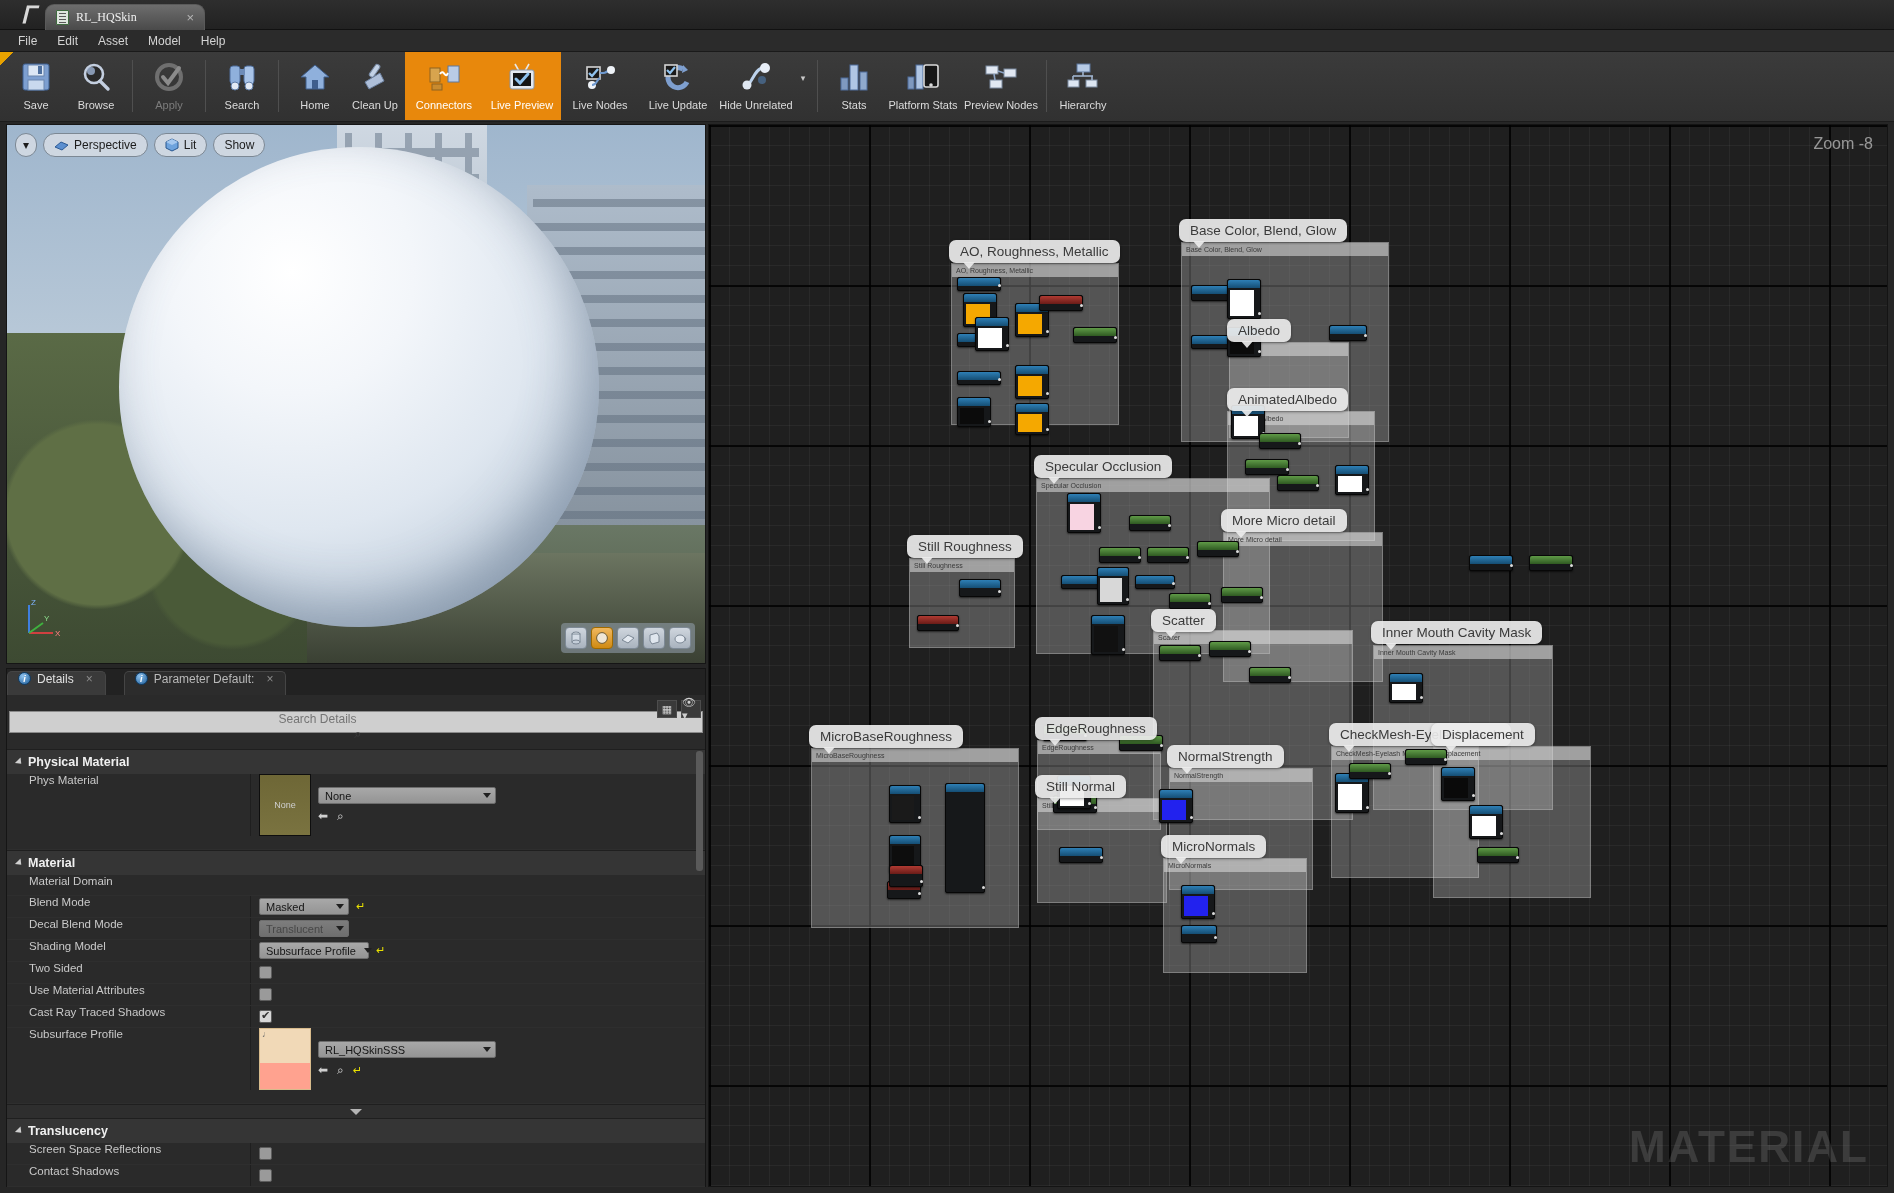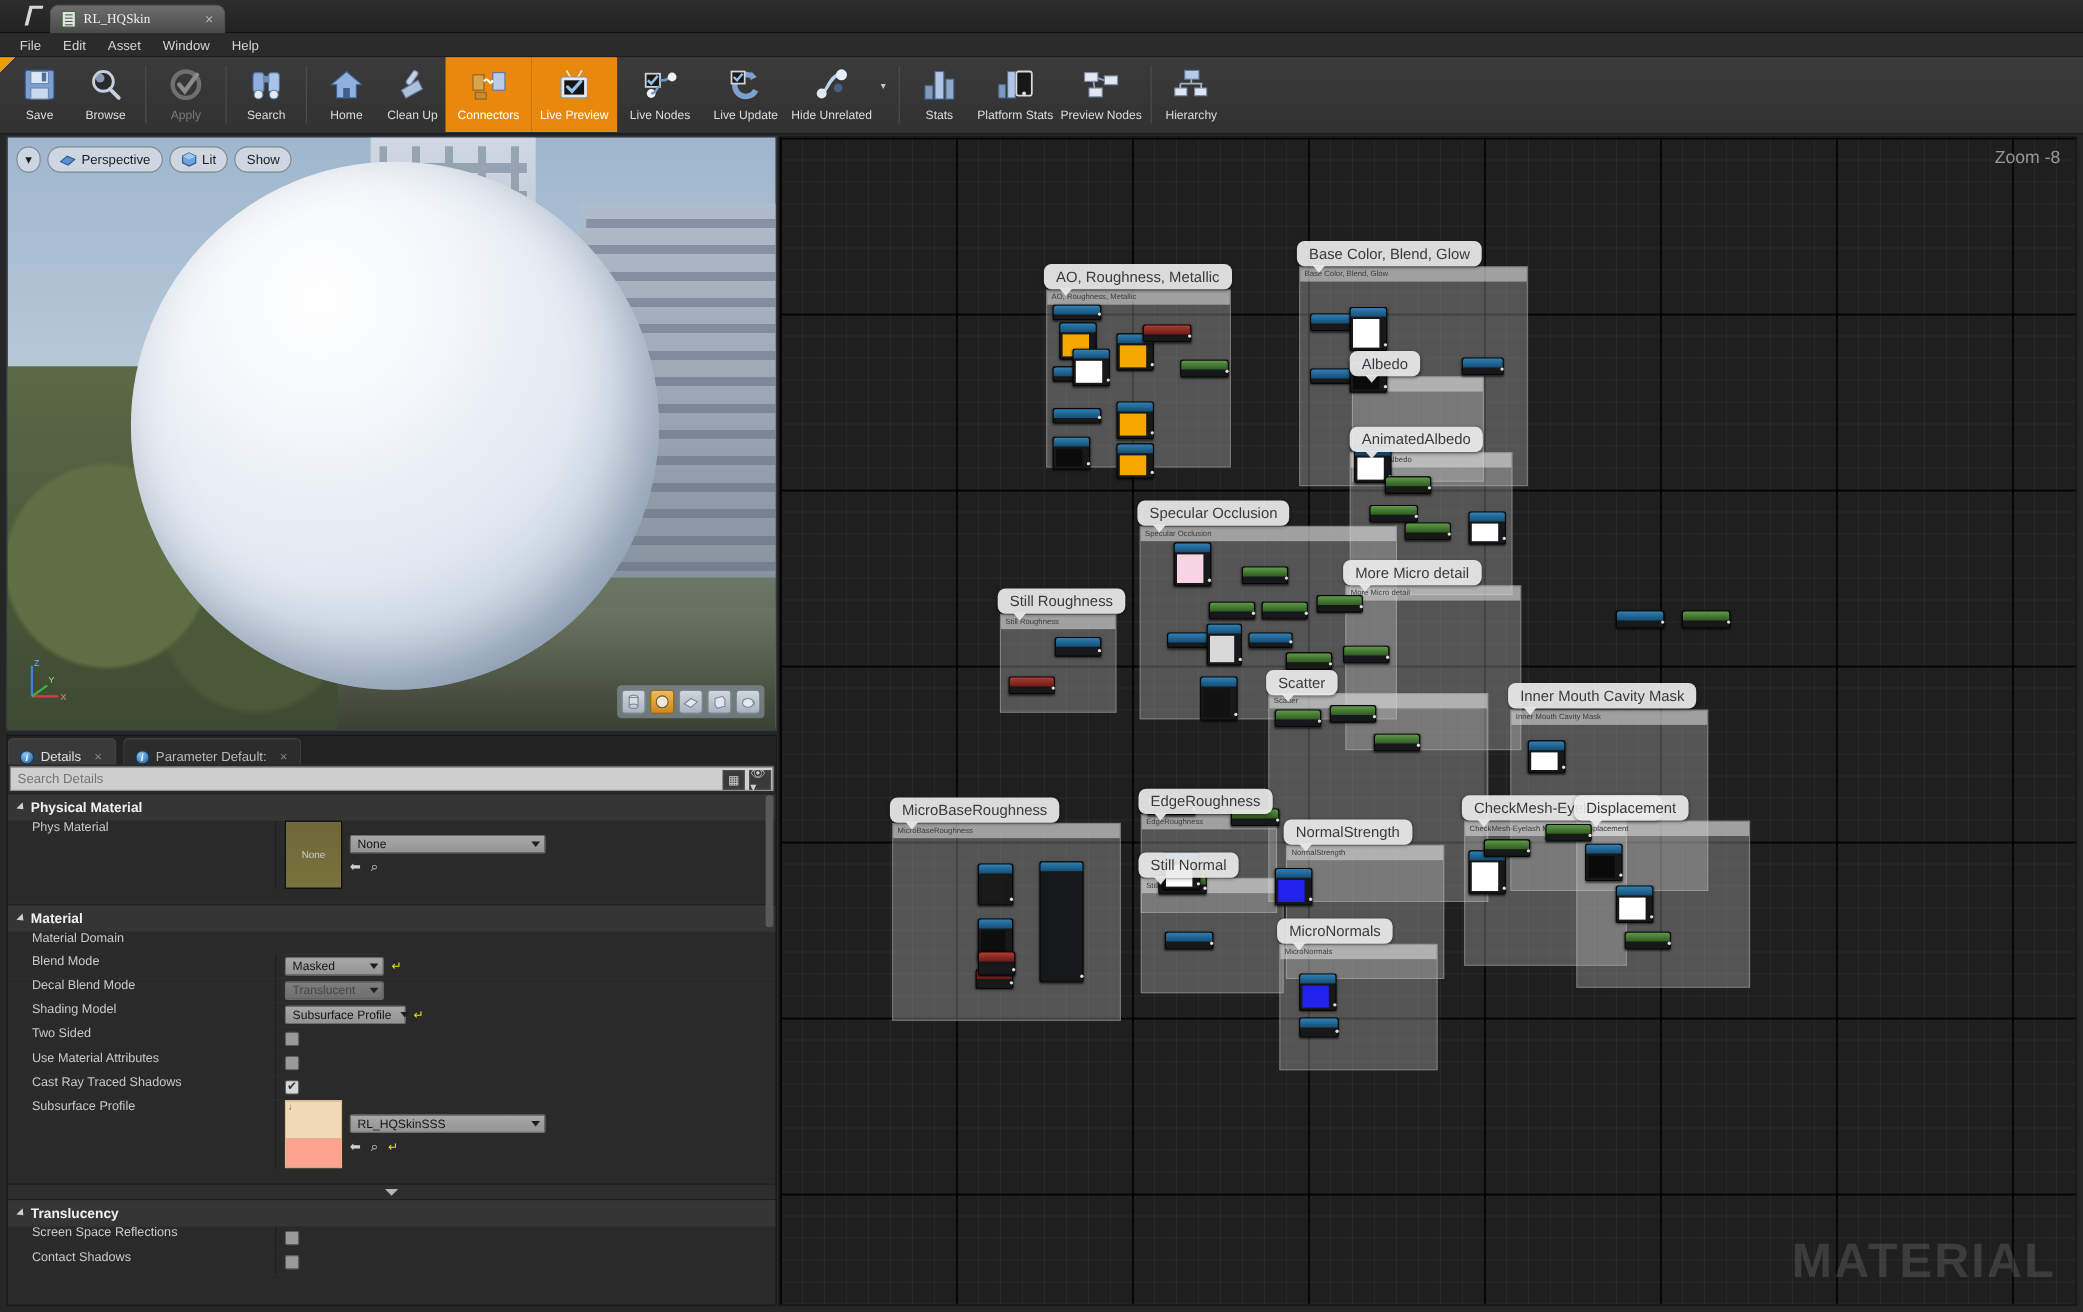--- a/index.html
+++ b/index.html
@@ -118,33 +118,33 @@
     background:rgba(150,162,176,.55); padding:4px; border-radius:4px; }
   .shapebtn { width:22px; height:22px; border-radius:4px;
     background:linear-gradient(180deg,#cfd6de,#a9b3be); border:1px solid #7e8a96;
     display:flex;align-items:center;justify-content:center; }
   .shapebtn.on { background:linear-gradient(180deg,#f0b860,#d08a12); border-color:#a06a00;}
 
   
   #details { position:absolute; left:6px; top:668px; width:700px; height:519px;
     background:#2a2a2a; border:1px solid #151515; }
   #det-tabs { height:26px; background:#222; display:flex; align-items:flex-end; }
-  .dtab { height:24px; display:flex; align-items:flex-end; gap:6px; padding:0 12px 0 10px;
+  .dtab { height:24px; display:flex; align-items:flex-start; gap:6px; padding:0 12px 0 10px;
     font-size:12px; color:#e0e0e0; background:#3a3a3a;
     border-top-left-radius:5px; border-top-right-radius:5px; border:1px solid #454545;
-    border-bottom:none; margin-right:6px; cursor:default; }
+    border-bottom:none; margin-right:18px; cursor:default; }
   .dtab.inactive { background:#2c2c2c; color:#b9b9b9; }
   .dtab .x { color:#8b8b8b; font-size:12px; margin-left:6px;}
   .tabdot{ width:13px;height:13px;border-radius:50%;
     background:radial-gradient(circle at 35% 30%,#8fc2ee,#1d5d98);
     border:1px solid #0e3d68; position:relative;}
   .tabdot::after{content:"i"; position:absolute; inset:0; color:#fff; font-size:9px;
     text-align:center; line-height:12px; font-style:italic; font-weight:bold;}
-  #det-search { height:22px; margin:2px 2px; background:#cfcfcf; border:1px solid #8a8a8a;
-    display:flex; align-items:center; padding:0 6px; position:relative;}
+  #det-search { height:22px; margin:16px 2px; background:#cfcfcf; border:1px solid #8a8a8a;
+    display:flex; align-items:center; padding:0 6px; position:relative;flex-direction:column;}
   #det-search input { flex:1; border:none; outline:none; background:transparent;
     font-size:12px; color:#2e2e2e; font-family:"Liberation Sans", sans-serif;}
   #det-search .sic { color:#3f3f3f; font-size:13px; margin-left:4px;}
   #det-icons { position:absolute; right:4px; top:31px; display:flex; gap:4px; }
   .dicon { width:20px;height:18px; background:#3a3a3a; border:1px solid #4d4d4d;
     display:flex;align-items:center;justify-content:center; color:#cfcfcf; font-size:11px;}
   #det-body { position:relative; height:462px; overflow:hidden; }
   .catrow { height:25px; background:#353535; border-top:1px solid #1f1f1f;
     display:flex; align-items:center; padding-left:10px; gap:6px;}
   .catrow .tri { width:0;height:0;border-left:5px solid #cfcfcf;
@@ -230,21 +230,21 @@
       <span class="tabicon"></span>
       <span class="tabname">RL_HQSkin</span>
       <span class="tabclose">×</span>
     </div>
   </div>
 
   <div id="menubar">
     <div class="mitem">File</div>
     <div class="mitem">Edit</div>
     <div class="mitem">Asset</div>
-    <div class="mitem">Window</div>
+    <div class="mitem">Model</div>
     <div class="mitem">Help</div>
   </div>
 
   <div id="toolbar">
 
     <div class="tbtn">
       <span class="ic">
         <svg width="34" height="34" viewBox="0 0 34 34">
           <rect x="4" y="4" width="26" height="26" rx="2" fill="#7d9fd0" stroke="#3d5f90"></rect>
           <rect x="9" y="5" width="16" height="11" fill="#dce7f5" stroke="#6b86ad"></rect>

